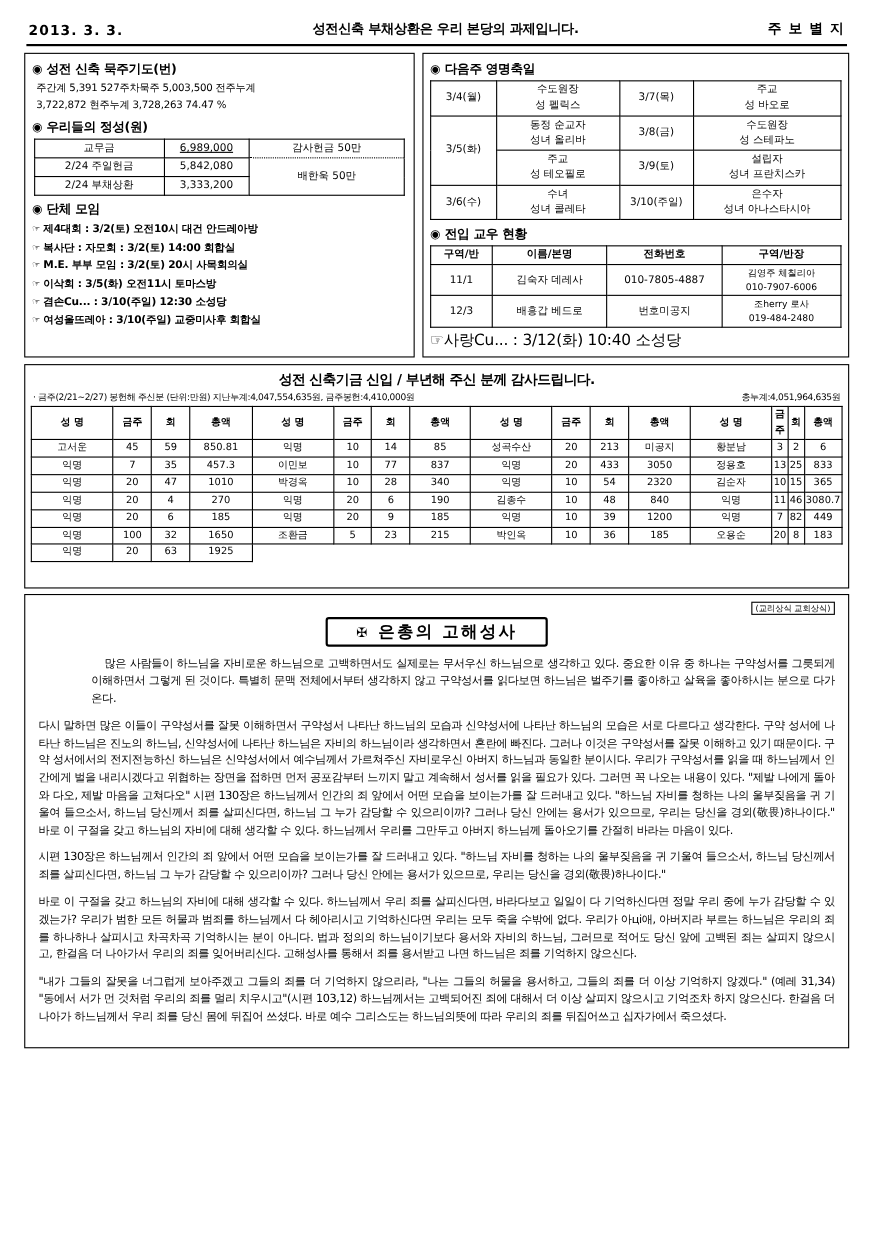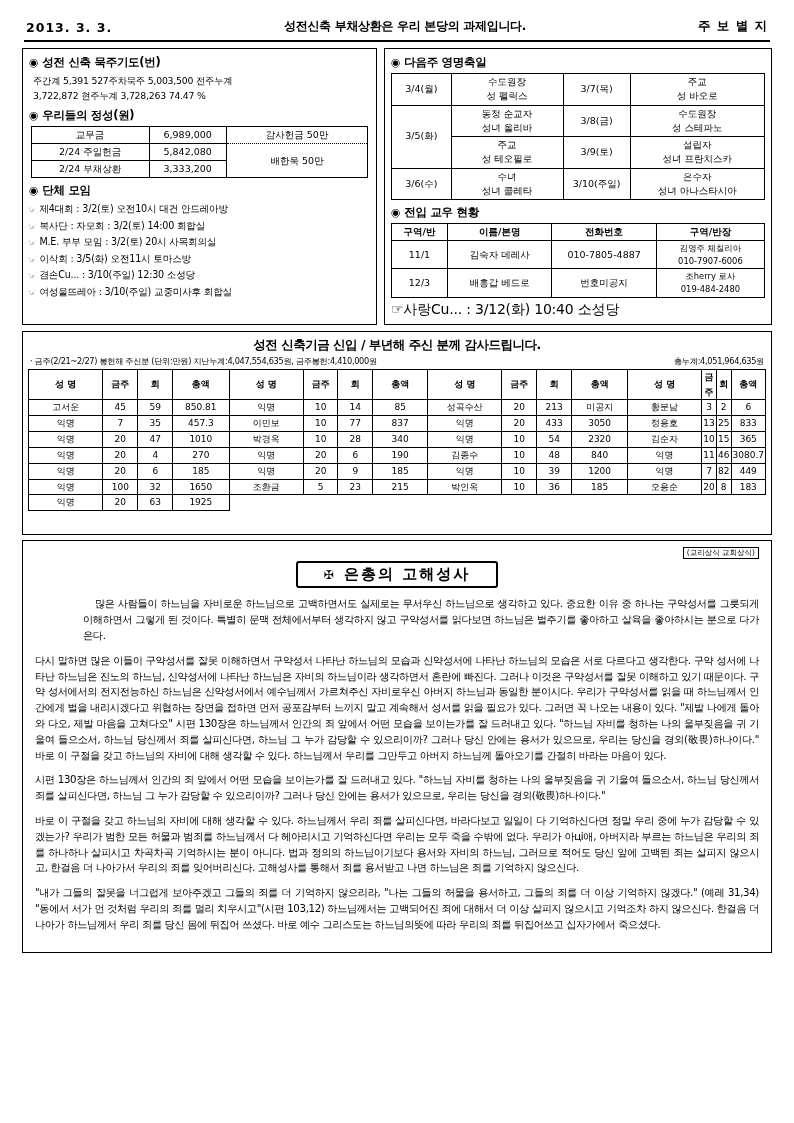--- a/index.html
+++ b/index.html
@@ -28,21 +28,21 @@
 
   .sec-title{font-weight:bold;font-size:11.5px;letter-spacing:-0.3px;margin:1px 0 3px 0;display:flex;align-items:center;gap:4px;}
   .dot{font-size:11px;line-height:1;}
 
   table{border-collapse:collapse;}
   .tb td,.tb th{border:1px solid #000;text-align:center;padding:1px 2px;font-size:9.5px;line-height:1.5;}
   .tb{width:100%;}
 
   .prayer-lines{font-size:9.3px;line-height:1.65;padding-left:4px;letter-spacing:-0.2px;}
 
-  .list li{list-style:none;}
+  .list li{list-style:none;font-weight:bold;}
   .list{margin:0;padding:0;font-size:9.6px;line-height:1.72;letter-spacing:-0.2px;}
   .list .mk{font-size:8.5px;margin-right:3px;}
 
   
   .fund-title{text-align:center;font-weight:bold;font-size:12.5px;letter-spacing:-0.5px;margin:2px 0 2px 0;}
   .fund-note{font-size:8.2px;letter-spacing:-0.3px;display:flex;justify-content:space-between;padding:0 2px 2px 2px;}
   .fund-tb td,.fund-tb th{border:1px solid #000;font-size:9px;text-align:center;padding:0px 1px;line-height:1.65;}
   .fund-tb{width:100%;}
   .fund-tb th{font-weight:bold;}
 
@@ -83,21 +83,21 @@
 
       <div class="sec-title" style="margin-top:4px;">
         <span class="dot">◉</span>
         <span>우리들의 정성(원)</span>
       </div>
 
       <table class="tb" style="width:99%;margin:0 auto;">
         <tbody>
             <tr>
           <td style="width:35%;">교무금</td>
-          <td style="width:23%;">6,989,000</td>
+          <td style="width:23%;text-decoration:underline;">6,989,000</td>
           <td rowspan="1" style="width:42%;border-bottom:none;">감사헌금 50만</td>
         </tr>
         <tr>
           <td>2/24 주일헌금</td>
           <td>5,842,080</td>
           <td rowspan="2" style="border-top:1px dotted #000;">배한욱   50만</td>
         </tr>
         <tr>
           <td>2/24 부채상환</td>
           <td>3,333,200</td>

